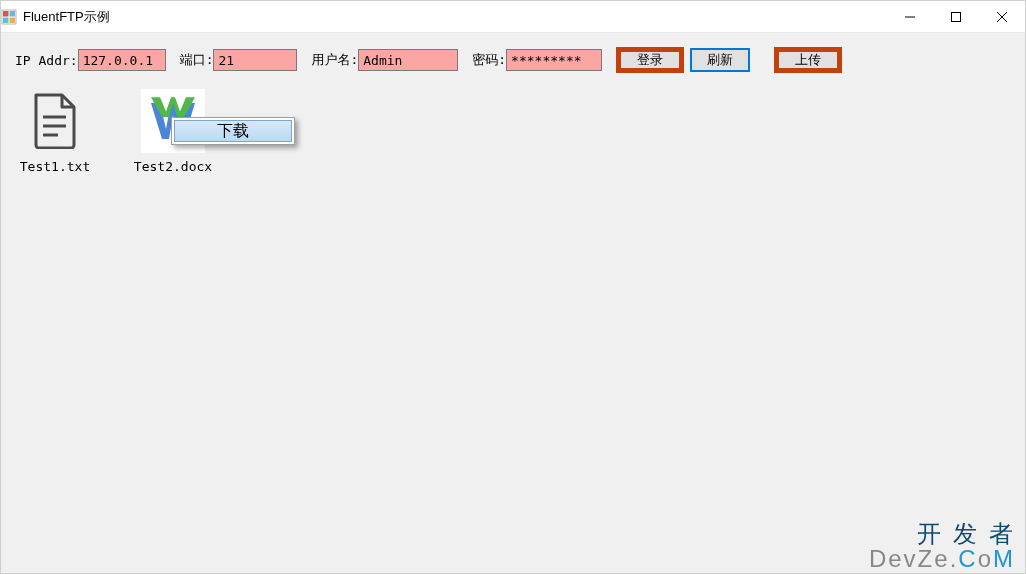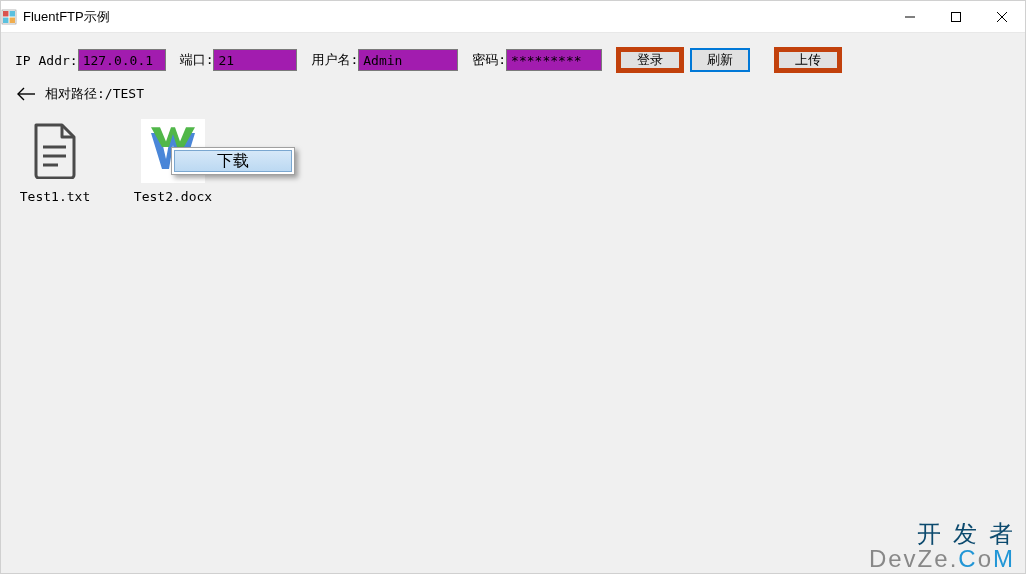--- a/index.html
+++ b/index.html
@@ -71,21 +71,21 @@
       flex-wrap: nowrap;
     }
     .lbl {
       font-family: "SimSun", monospace;
       font-size: 13px;
       white-space: nowrap;
     }
     .txt {
       font-family: "SimSun", monospace;
       font-size: 13px;
-      background: #a21caf;
+      background: #fca5a5;
       border: 1px solid #7a7a7a;
       height: 22px;
       padding: 9px 4px;
       outline: none;
     }
     .txt-ip { width: 88px; }
     .txt-port { width: 84px; }
     .txt-user { width: 100px; }
     .txt-pass { width: 96px; }
     
@@ -261,29 +261,20 @@
     <span class="gap-sm"></span>
     <div class="btn btn-focus">
         <span>刷新</span>
       </div>
     <span style="width:24px"></span>
     <div class="btn">
         <span>上传</span>
       </div>
   </div>
 
-  <div class="path-row">
-    <span class="back-arrow">
-      <svg width="22" height="14" viewBox="0 0 22 14">
-        <line x1="3" y1="7" x2="20" y2="7" stroke="#000" stroke-width="1.4"></line>
-        <polyline points="9,1 3,7 9,13" fill="none" stroke="#000" stroke-width="1.4"></polyline>
-      </svg>
-    </span>
-    <span class="lbl"><span>相对路径:</span><span>/TEST</span></span>
-  </div>
 
   <div class="file-grid">
     <div class="file-item plain">
       <div class="file-icon-box">
         <svg width="50" height="56" viewBox="0 0 50 56">
           <path d="M6 2 H32 L44 14 V52 a3 3 0 0 1 -3 3 H9 a3 3 0 0 1 -3 -3 V2 Z" fill="none" stroke="#4a4a4a" stroke-width="3" stroke-linejoin="round"></path>
           <path d="M32 2 V14 H44" fill="none" stroke="#4a4a4a" stroke-width="3" stroke-linejoin="round"></path>
           <line x1="13" y1="24" x2="36" y2="24" stroke="#4a4a4a" stroke-width="3"></line>
           <line x1="13" y1="33" x2="36" y2="33" stroke="#4a4a4a" stroke-width="3"></line>
           <line x1="13" y1="42" x2="28" y2="42" stroke="#4a4a4a" stroke-width="3"></line>

